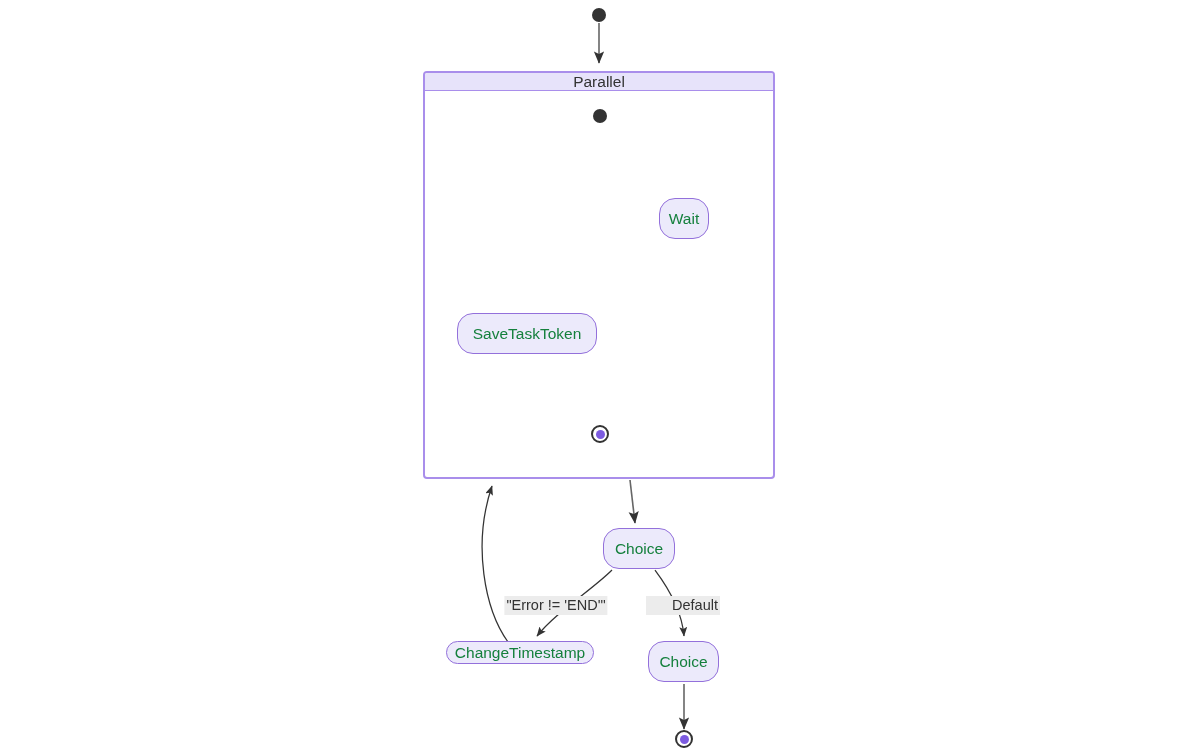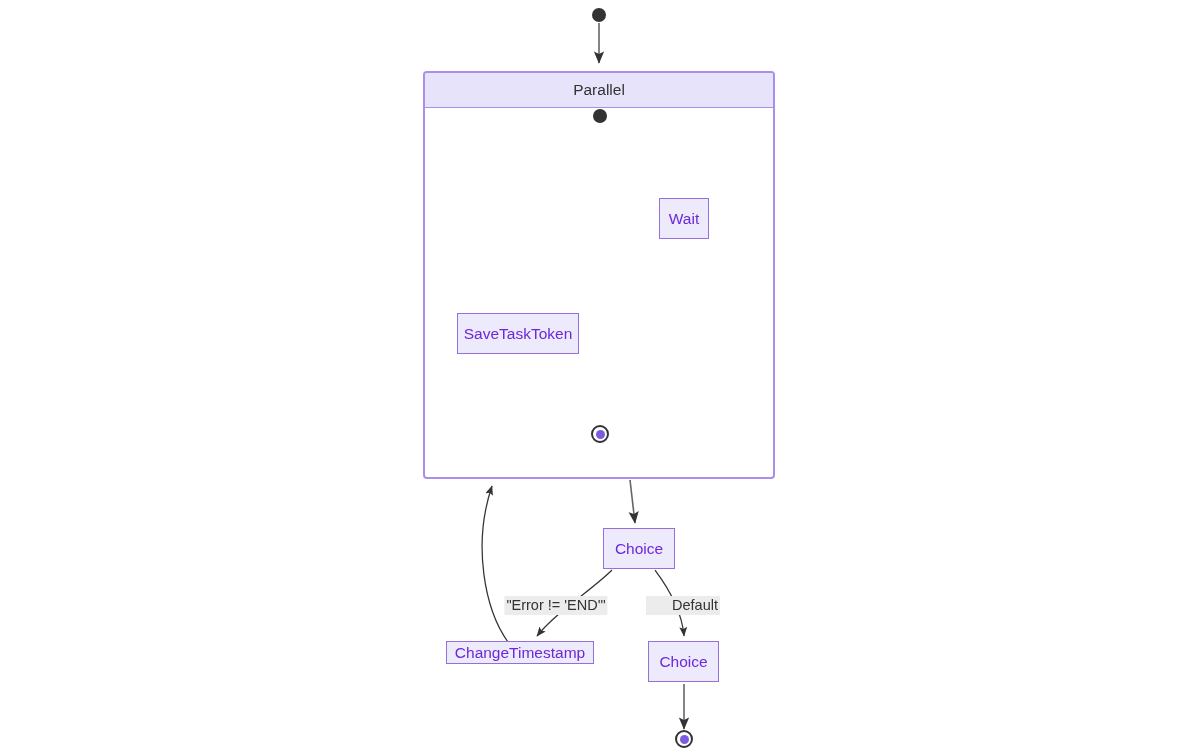--- a/index.html
+++ b/index.html
@@ -25,38 +25,38 @@
     left: 0;
     top: 0;
     width: 1198px;
     height: 754px;
   }
   .node {
     position: absolute;
     box-sizing: border-box;
     background: #ECEAFB;
     border: 1.3px solid #9370DB;
-    border-radius: 0;
+    border-radius: 16px;
     display: flex;
     align-items: center;
     justify-content: center;
     font-size: 15.5px;
-    color: #6d28d9;
+    color: #15803d;
     white-space: nowrap;
   }
   .composite {
     position: absolute;
     box-sizing: border-box;
     background: #ffffff;
     border: 2px solid #A98EEB;
     border-radius: 4px;
     overflow: hidden;
   }
   .composite-title {
-    height: 35px;
+    height: 18px;
     box-sizing: border-box;
     background: #E7E3FA;
     border-bottom: 1.6px solid #A98EEB;
     display: flex;
     align-items: center;
     justify-content: center;
     font-size: 15.5px;
     color: #333333;
   }
   .start-node {
@@ -133,21 +133,21 @@
   <div class="start-node" style="left:592px; top:8px;"></div>
 
   <div class="composite" style="left:423px; top:71px; width:352px; height:408px;">
     <div class="composite-title">Parallel</div>
   </div>
 
   <div class="start-node" style="left:593px; top:109px;"></div>
 
   <div class="node" style="left:659px; top:198px; width:50px; height:41px;">Wait</div>
 
-  <div class="node" style="left:457px; top:313px; width:122px; height:41px;">SaveTaskToken</div>
+  <div class="node" style="left:457px; top:313px; width:140px; height:41px;">SaveTaskToken</div>
 
 
   <div class="final-node" style="left:591px; top:425px;">
     <div class="inner-dot"></div>
   </div>
 
   <div class="node" style="left:603px; top:528px; width:72px; height:41px;">Choice</div>
 
   <div class="edge-label" style="left:556px; top:596px;">"Error != 'END'"</div>
   <div class="edge-label" style="left:683px; top:596px;padding-left:26px;">Default</div>

